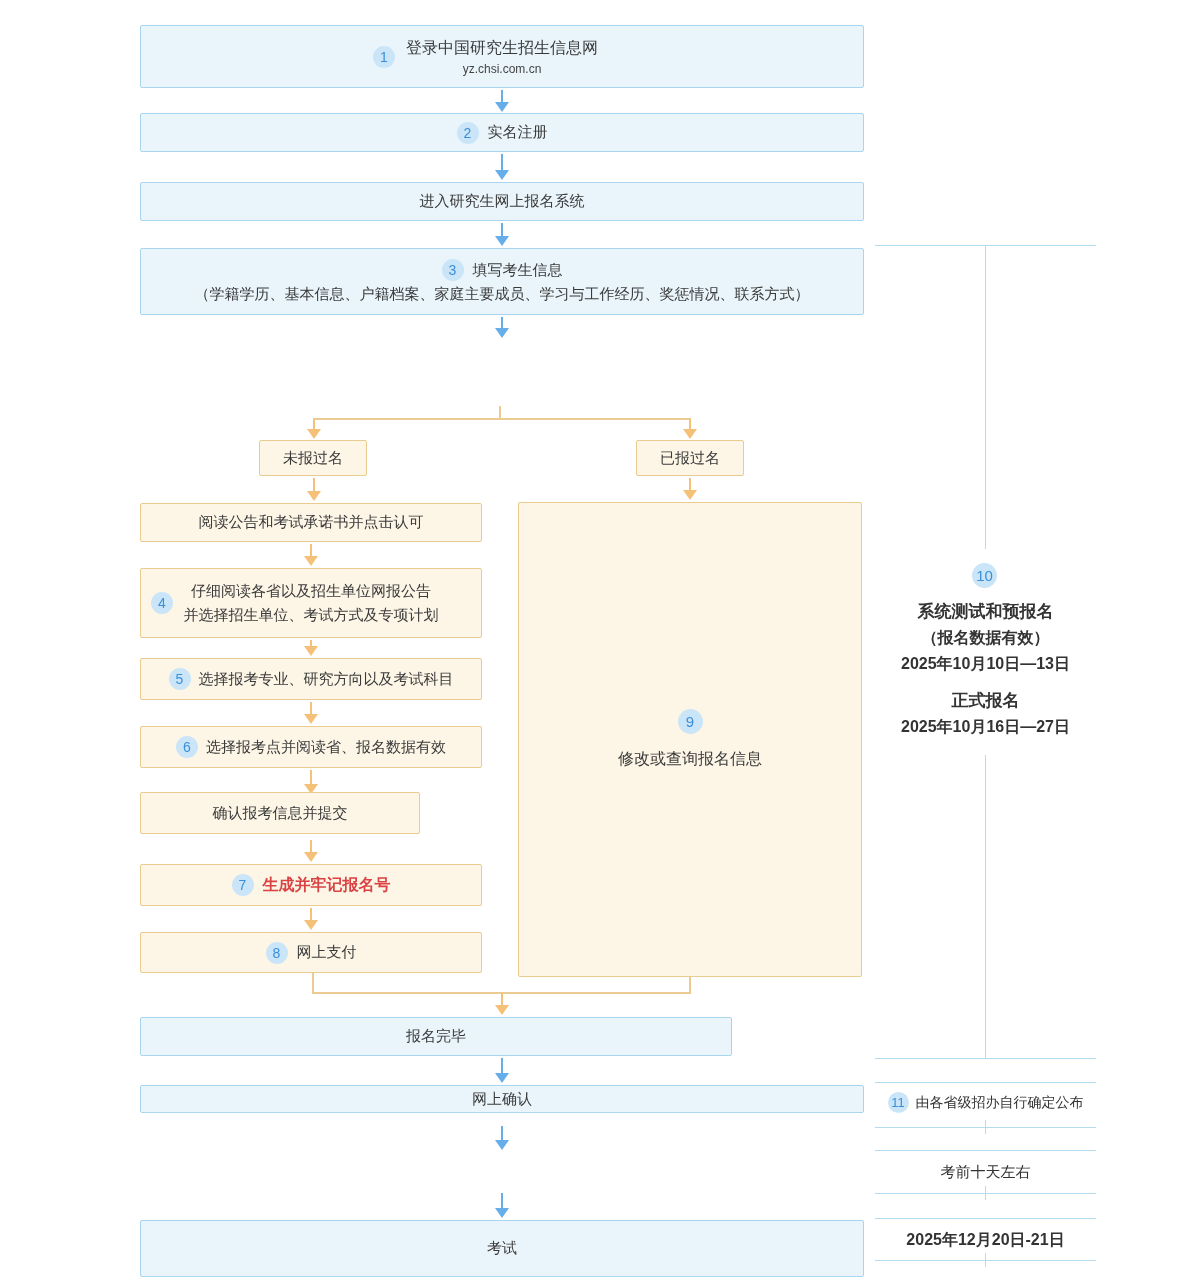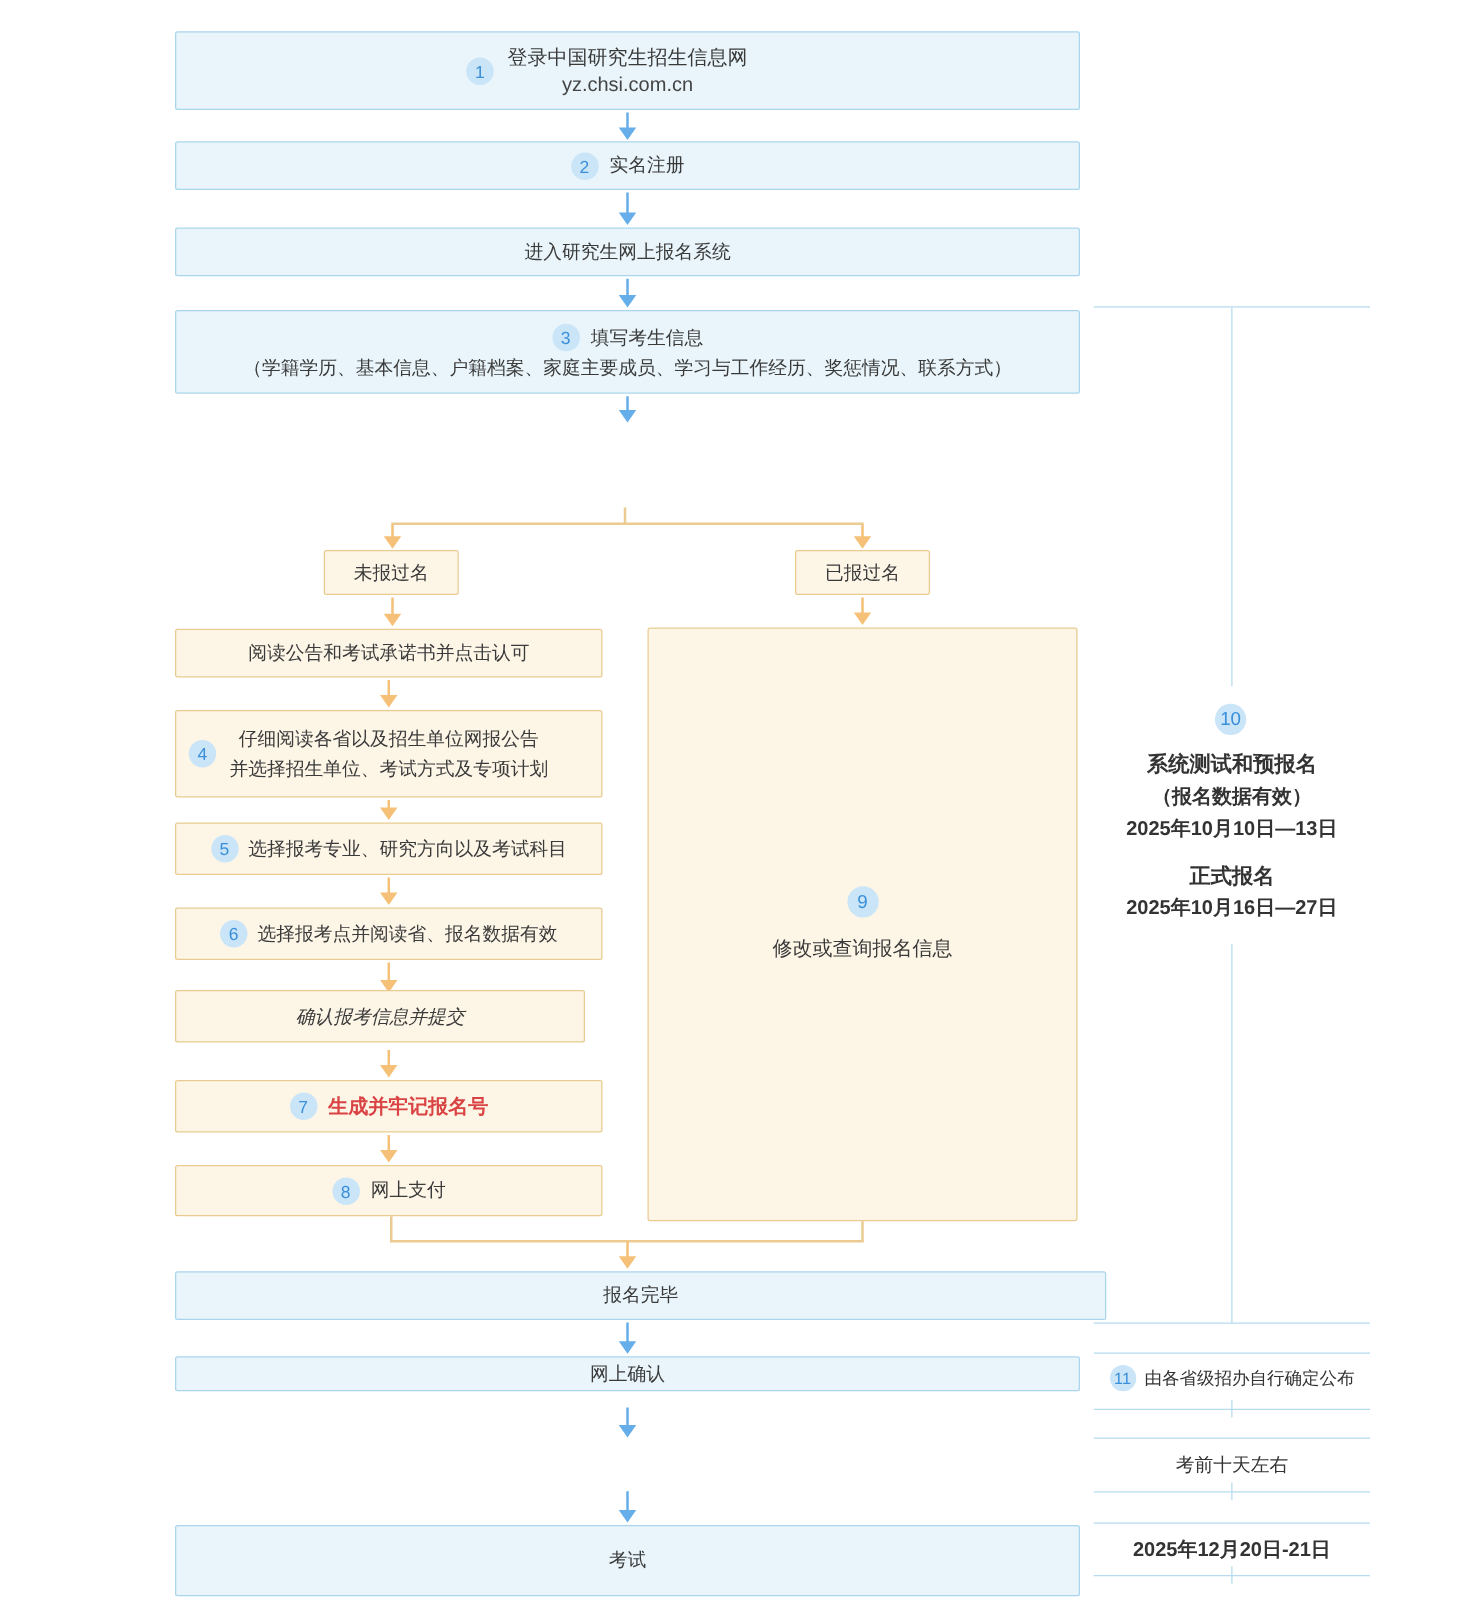--- a/index.html
+++ b/index.html
@@ -30,47 +30,47 @@
   .arr-orange { --c:#f5c178; }
 
   
   .ln-o { position:absolute; background:#eccb92; }
   .ln-b { position:absolute; background:#b5dcee; }
 
   
   #b1   { left:140px; top:25px;   width:724px; height:63px; flex-direction:column; gap:3px; }
   #b1 .bdg { position:absolute; left:232px; top:50%; transform:translateY(-50%); }
   #b1-l1 { font-size:16px; }
-  #b1-l2 { font-size:16px; color:#444; }
+  #b1-l2 { font-size:12px; color:#444; }
   #b2   { left:140px; top:113px;  width:724px; height:39px; gap:9px; }
   #b3   { left:140px; top:182px;  width:724px; height:39px; }
   #b4   { left:140px; top:248px;  width:724px; height:67px; flex-direction:column; gap:4px; }
   #b4 .row { display:flex; align-items:center; gap:9px; }
   #b4-l2 { font-size:15px; }
 
   #dec  { position:absolute; left:424px; top:339px; width:152px; height:68px; }
   #dec .lbl { position:absolute; inset:0; display:flex; align-items:center; justify-content:center;
               font-size:16px; font-weight:bold; color:#333; }
 
   #bn { left:259px; top:440px; width:108px; height:36px; }
   #by { left:636px; top:440px; width:108px; height:36px; }
 
   #l1 { left:140px; top:503px; width:342px; height:39px; }
   #l2 { left:140px; top:568px; width:342px; height:70px; flex-direction:column; gap:5px; }
   #l2 .bdg { position:absolute; left:10px; top:50%; transform:translateY(-50%); }
   #l3 { left:140px; top:658px; width:342px; height:42px; gap:8px; }
   #l4 { left:140px; top:726px; width:342px; height:42px; gap:8px; }
-  #l5 { left:140px; top:792px; width:328px; height:42px;font-style:italic; }
+  #l5 { left:140px; top:792px; width:280px; height:42px; }
   #l6 { left:140px; top:864px; width:342px; height:42px; gap:9px; }
   #l6 .red { color:#da4343; font-weight:bold; font-size:16px; }
   #l7 { left:140px; top:932px; width:342px; height:41px; gap:9px; }
 
   #b9 { left:518px; top:502px; width:344px; height:475px; flex-direction:column; gap:15px; font-size:16px; }
 
-  #done { left:140px; top:1017px; width:745px; height:39px; }
+  #done { left:140px; top:1017px; width:592px; height:39px; }
   #conf { left:140px; top:1085px; width:724px; height:28px; }
   #dl   { left:140px; top:1152px; width:724px; height:39px; }
   #exam { left:140px; top:1220px; width:724px; height:57px; }
 
   
   .sb-text { position:absolute; left:875px; width:221px; text-align:center; color:#333; }
   #sb-badge10 { position:absolute; left:972px; top:563px; }
   #sb-block { top:599px; line-height:26px; font-weight:bold; }
   #sb-block .t1 { font-size:17px; }
   #sb-block .t2 { font-size:16px; }

